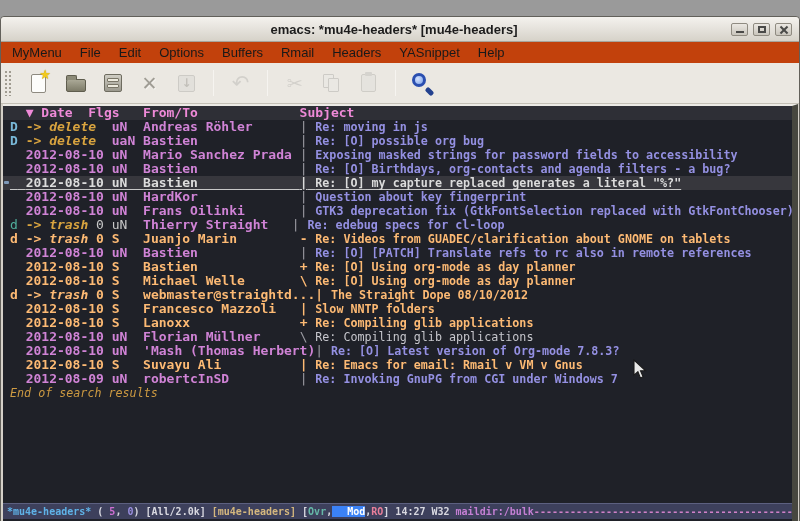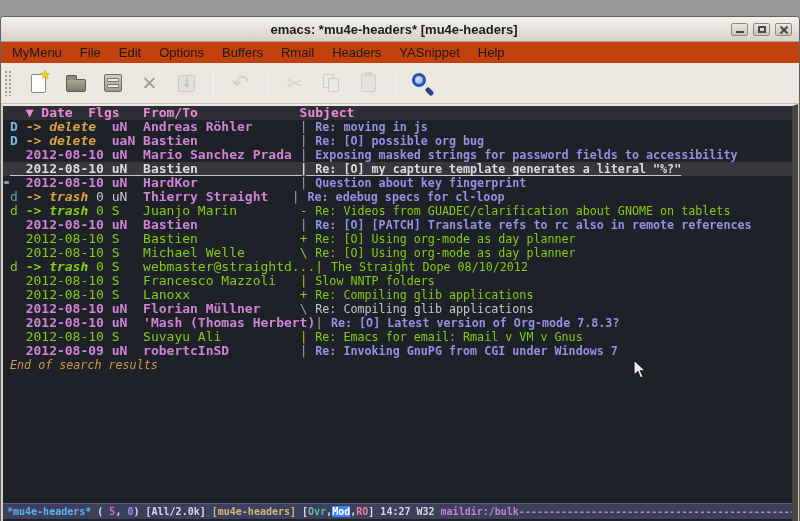--- a/index.html
+++ b/index.html
@@ -72,21 +72,21 @@
     font-family:"DejaVu Sans Mono",monospace; overflow:hidden; }
 
   .header-line { height:14px; flex:0 0 14px; line-height:14px; background:#2e2f36; color:#ef8ad8;
     font-weight:bold; font-size:13px; white-space:pre; padding-left:7px; }
 
   .rows {}
   .row { height:14px; line-height:14px; font-size:13px; white-space:pre; padding-left:7px; }
   .row span { vertical-align:baseline; }
   .row.unread .fg   { color:#d083d6; font-weight:bold; }
   .row.unread .subj { color:#9490e2; font-weight:bold; }
-  .row.read span    { color:#84cc16; }
+  .row.read span    { color:#fdba74;font-weight:bold; }
   .row .thread      { color:#9b9ba2; font-weight:normal; }
   .row .mark-arrow  { color:#d9a43f; font-weight:bold; }
   .row .mark-word   { color:#d9a43f; font-weight:bold; font-style:italic; }
   .row .mk-D        { color:#79b8d8; font-weight:bold; }
   .row .mk-d        { color:#4fae9b; }
   .row.unread .dim  { color:#c8c8c8; font-weight:normal; }
   .row.unread .dim-subj { color:#c6c6cc; font-weight:normal; }
   .row .subj, .end-line { font-size:11.7px; }
   .row.current { background:#37373d; }
   .row.current span { color:#dcdcdc !important; font-weight:bold; }
@@ -100,21 +100,21 @@
 
   
   .modeline { height:16px; flex:0 0 16px; line-height:15px; background:#3d405c; border-top:1px solid #5c6080;
     font-size:10px; font-weight:bold; white-space:pre; padding-left:4px; color:#d8d8e0; overflow:hidden; }
   .ml-plain   { color:#d8d8e0; }
   .ml-buffer-name { color:#5fb3e8; }
   .ml-num-magenta { color:#cf6fd4; }
   .ml-num-violet  { color:#9a8fe0; }
   .ml-minor-tan   { color:#d4b77e;text-align:right; }
   .ml-teal    { color:#66b8a8; }
-  .ml-mod-badge { color:#ffffff; background:#3b82f6; }
+  .ml-mod-badge { color:#ffffff; background:#3b82f6;padding-left:15px; }
   .ml-ro-pink { color:#e87f9a; }
   .ml-maildir { color:#c47fd4; }
   .ml-dashes  { color:#d080c8; }
 
   .echo-area { height:11px; flex:0 0 11px; background:#1f2128; }
 
   .mouse-cursor { position:absolute; left:632px; top:342px; z-index:50; pointer-events:none; }
 </style>
 </head>
 <body>
@@ -197,22 +197,24 @@
       </div>
     </div>
 
   <div class="body-wrap">
     <div class="emacs-area">
       <div class="header-line">  ▼ Date  Flgs   From/To             Subject</div>
       <div class="rows">
           <div class="row unread"><span class="line-content"><span class="mk-D">D</span> <span class="mark-arrow">-&gt; </span><span class="mark-word">delete</span>  <span class="fg">uN  </span><span class="fg">Andreas Röhler      </span><span class="thread">|</span> <span class="subj">Re: moving in js</span></span></div>
           <div class="row unread"><span class="line-content"><span class="mk-D">D</span> <span class="mark-arrow">-&gt; </span><span class="mark-word">delete</span>  <span class="fg">uaN </span><span class="fg">Bastien             </span><span class="thread">|</span> <span class="subj">Re: [O] possible org bug</span></span></div>
           <div class="row unread"><span class="line-content"><span class="fg"> </span> <span class="fg">2012-08-10</span> <span class="fg">uN  </span><span class="fg">Mario Sanchez Prada </span><span class="thread">|</span> <span class="subj">Exposing masked strings for password fields to accessibility</span></span></div>
-          <div class="row current"><span class="line-content"><span class="fg"> </span> <span class="fg">2012-08-10</span> <span class="fg">uN  </span><span class="fg">Bastien             </span><span class="thread">|</span> <span class="subj">Re: [O] my capture template generates a literal "%?"</span></span></div>
+          <div class="row unread"><span class="line-content"><span class="fg"> </span> <span class="fg">2012-08-10</span> <span class="fg">uN  </span><span class="fg">Bastien             </span><span class="thread">|</span> <span class="subj">Re: [O] Birthdays, org-contacts and agenda filters - a bug?</span></span></div>
+          <div class="row current"><span class="line-content"><span class="fg"> </span> <span class="fg">2012-08-10</span> <span class="fg">uN  </span><span class="fg">Bastien             </span><span class="thread">|</span> <span class="subj">Re: [O] my capture replaced generates a literal "%?"</span></span></div>
           <div class="row unread"><span class="line-content"><span class="fg"> </span> <span class="fg">2012-08-10</span> <span class="fg">uN  </span><span class="fg">HardKor             </span><span class="thread">|</span> <span class="subj">Question about key fingerprint</span></span></div>
+          <div class="row unread"><span class="line-content"><span class="fg"> </span> <span class="fg">2012-08-10</span> <span class="fg">uN  </span><span class="fg">Frans Oilinki       </span><span class="thread">|</span> <span class="subj">GTK3 deprecation fix (GtkFontSelection replaced with GtkFontChooser)</span></span></div>
           <div class="row unread"><span class="line-content"><span class="mk-d">d</span> <span class="mark-arrow">-&gt; </span><span class="mark-word">trash</span><span class="dim"> 0</span> <span class="dim">uN  </span><span class="fg">Thierry Straight   </span><span class="thread">|</span> <span class="subj">Re: edebug specs for cl-loop</span></span></div>
           <div class="row read"><span class="line-content"><span class="mk-d">d</span> <span class="mark-arrow">-&gt; </span><span class="mark-word">trash</span><span class="dim"> 0</span> <span class="fg">S   </span><span class="fg">Juanjo Marin        </span><span class="thread">-</span> <span class="subj">Re: Videos from GUADEC/clarification about GNOME on tablets</span></span></div>
           <div class="row unread"><span class="line-content"><span class="fg"> </span> <span class="fg">2012-08-10</span> <span class="fg">uN  </span><span class="fg">Bastien             </span><span class="thread">|</span> <span class="subj">Re: [O] [PATCH] Translate refs to rc also in remote references</span></span></div>
           <div class="row read"><span class="line-content"><span class="fg"> </span> <span class="fg">2012-08-10</span> <span class="fg">S   </span><span class="fg">Bastien             </span><span class="thread">+</span> <span class="subj">Re: [O] Using org-mode as day planner</span></span></div>
           <div class="row read"><span class="line-content"><span class="fg"> </span> <span class="fg">2012-08-10</span> <span class="fg">S   </span><span class="fg">Michael Welle       </span><span class="thread">\</span> <span class="subj">Re: [O] Using org-mode as day planner</span></span></div>
           <div class="row read"><span class="line-content"><span class="mk-d">d</span> <span class="mark-arrow">-&gt; </span><span class="mark-word">trash</span><span class="dim"> 0</span> <span class="fg">S   </span><span class="fg">webmaster@straightd...</span><span class="thread">|</span> <span class="subj">The Straight Dope 08/10/2012</span></span></div>
           <div class="row read"><span class="line-content"><span class="fg"> </span> <span class="fg">2012-08-10</span> <span class="fg">S   </span><span class="fg">Francesco Mazzoli   </span><span class="thread">|</span> <span class="subj">Slow NNTP folders</span></span></div>
           <div class="row read"><span class="line-content"><span class="fg"> </span> <span class="fg">2012-08-10</span> <span class="fg">S   </span><span class="fg">Lanoxx              </span><span class="thread">+</span> <span class="subj">Re: Compiling glib applications</span></span></div>
           <div class="row unread"><span class="line-content"><span class="fg"> </span> <span class="fg">2012-08-10</span> <span class="fg">uN  </span><span class="fg">Florian Müllner     </span><span class="thread">\</span> <span class="subj dim-subj">Re: Compiling glib applications</span></span></div>
           <div class="row unread"><span class="line-content"><span class="fg"> </span> <span class="fg">2012-08-10</span> <span class="fg">uN  </span><span class="fg">'Mash (Thomas Herbert)</span><span class="thread">|</span> <span class="subj">Re: [O] Latest version of Org-mode 7.8.3?</span></span></div>

